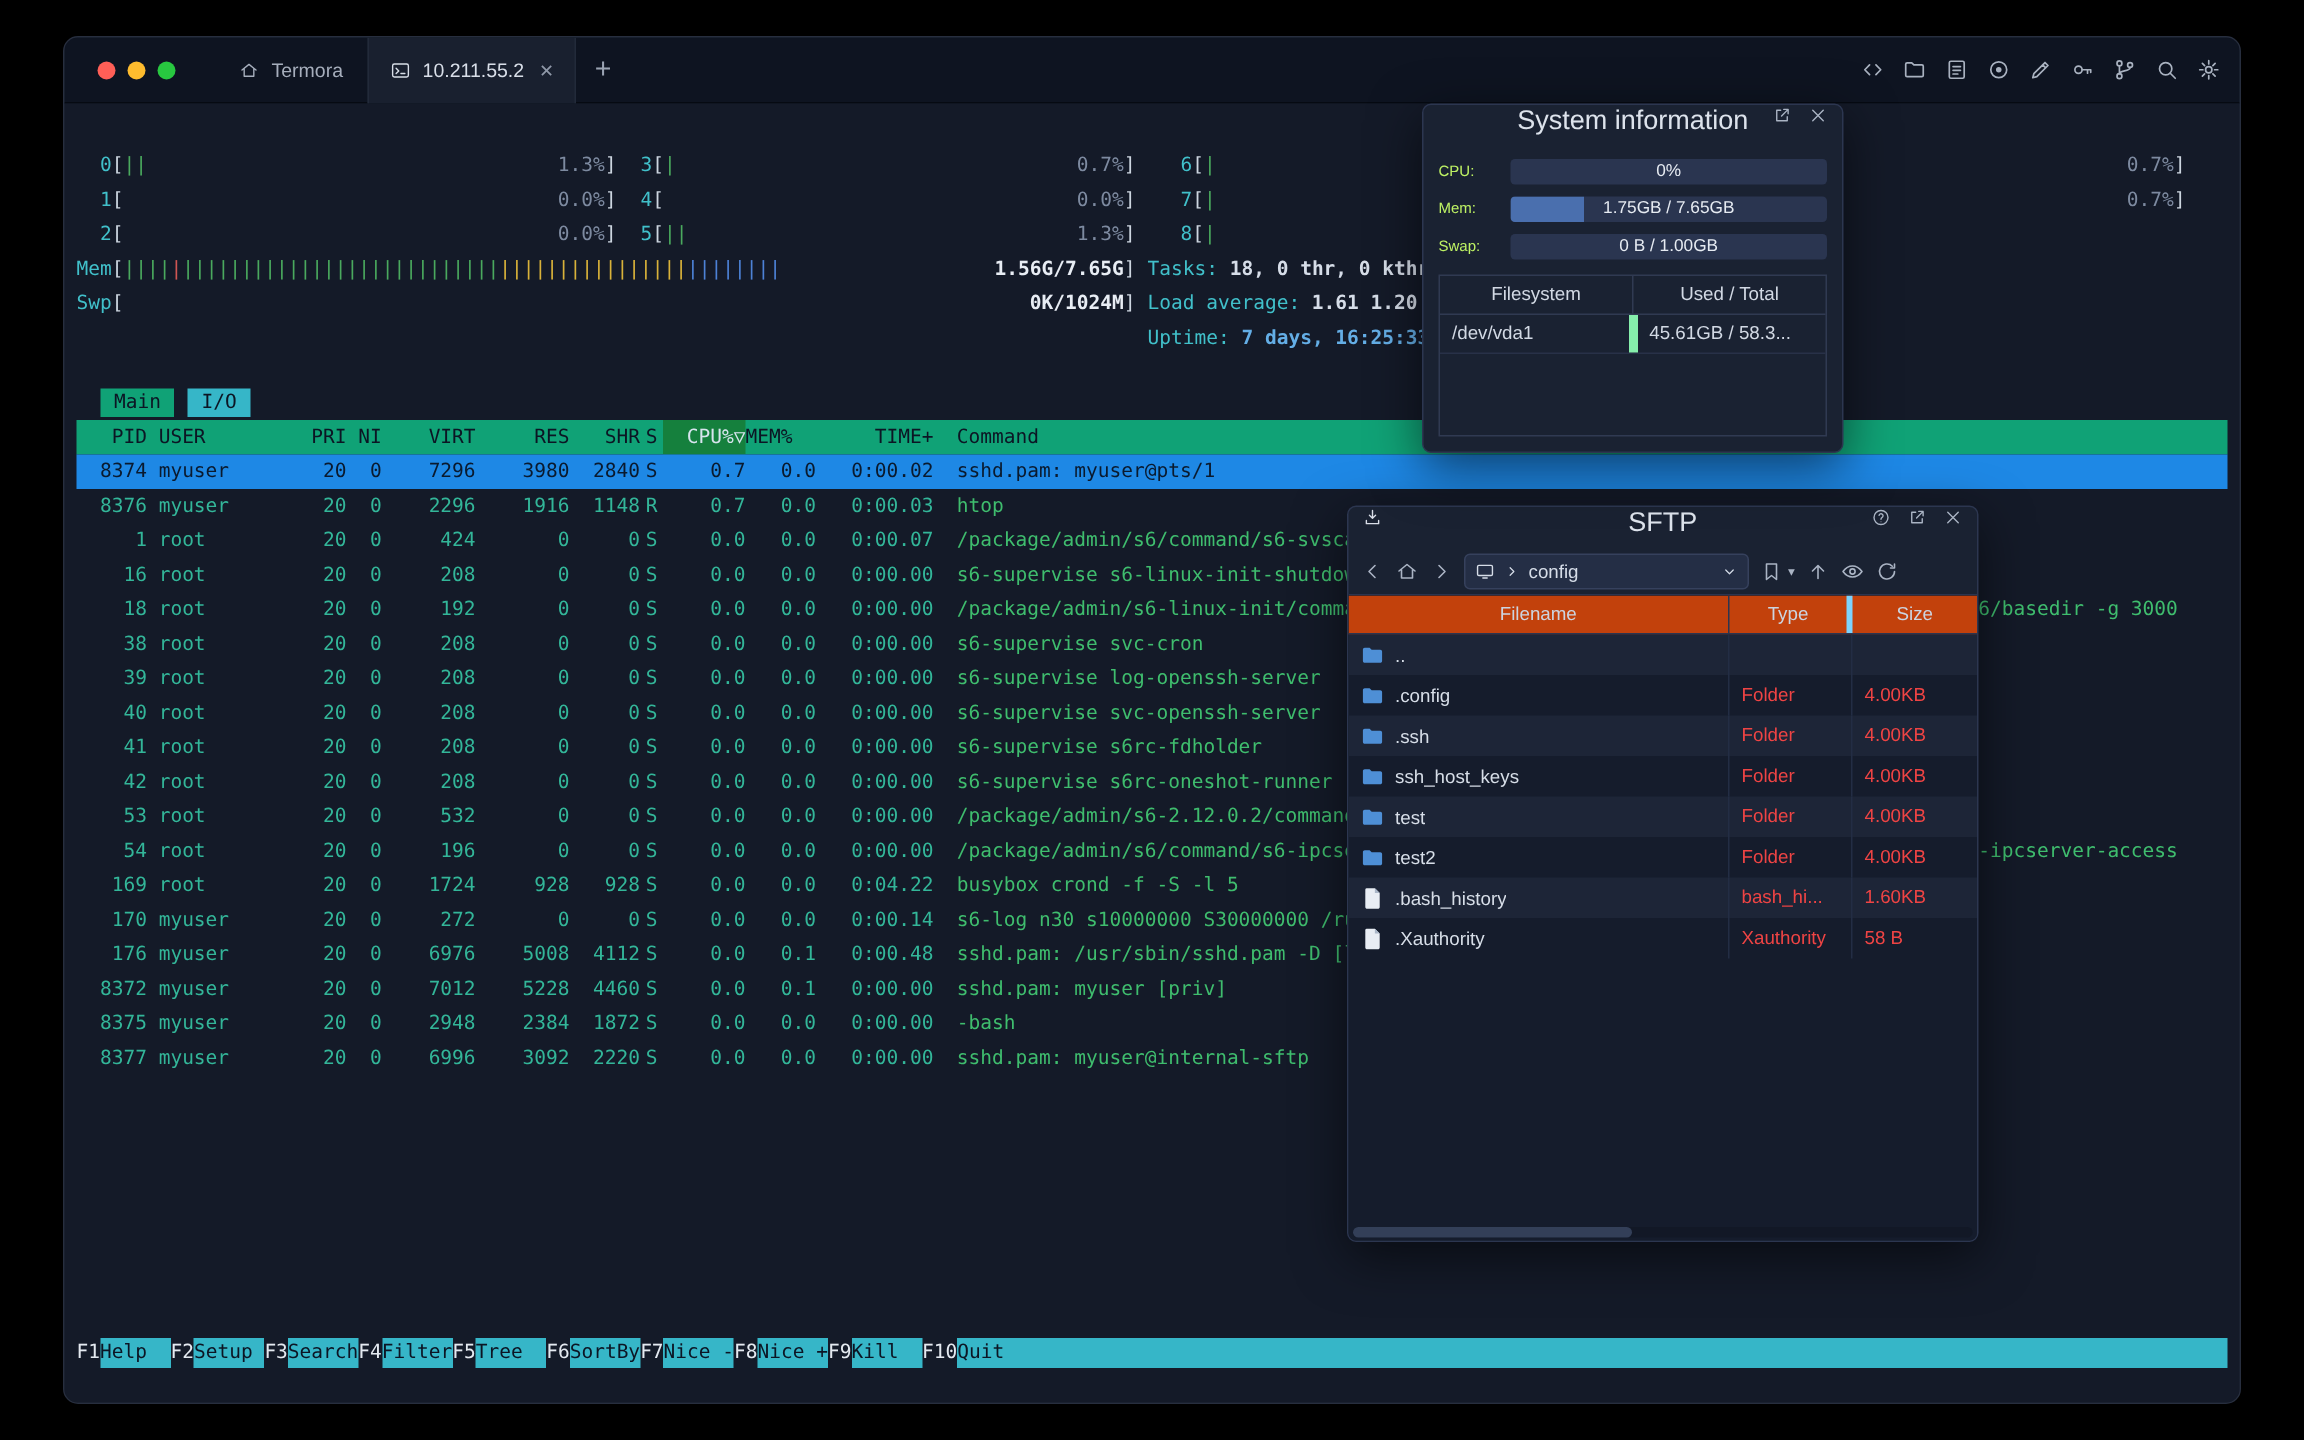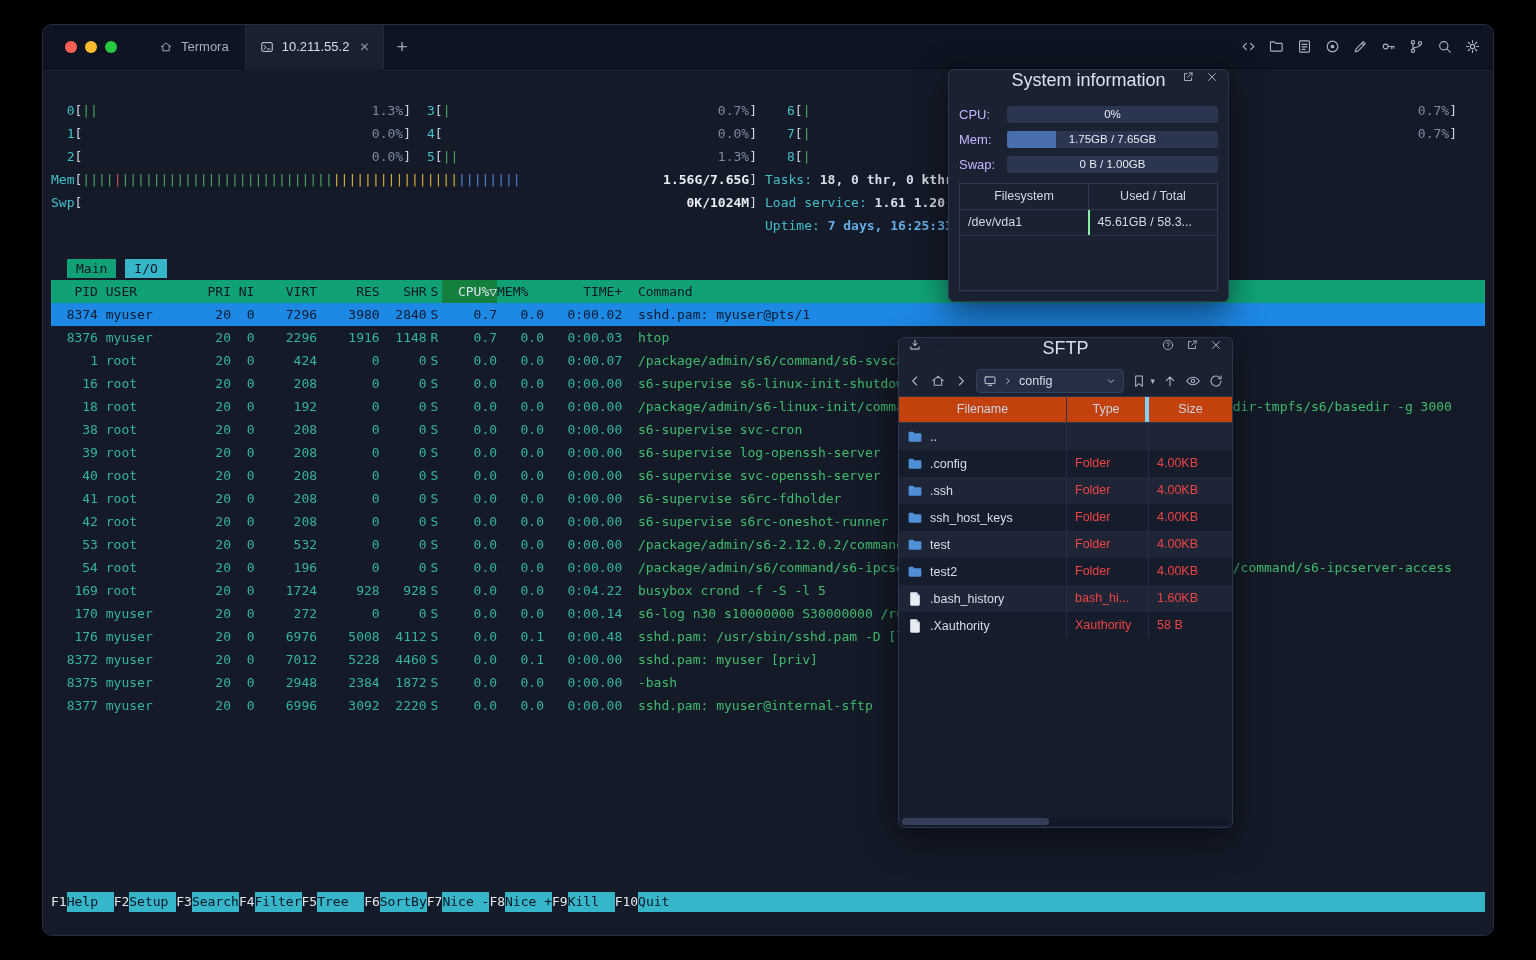--- a/index.html
+++ b/index.html
@@ -66,33 +66,33 @@
   .fl.last{flex:1}
 
   
   .panel{position:absolute;background:#1a2232;border:1px solid #2c3650;border-radius:6px;box-shadow:0 10px 34px rgba(0,0,0,.55);color:#d9dee8}
   .p-title{height:28px;display:flex;align-items:flex-start;padding:0 9px;position:relative;font-size:18px}
   .p-title-text{position:absolute;left:0;right:0;text-align:center;color:#dde3ec}
   .p-actions{margin-left:auto;display:flex;gap:10px;align-items:center;color:#aab4c4;z-index:1}
 
   .sysinfo{left:905px;top:44px;width:281px;height:233px;z-index:6}
   .si-row{display:flex;align-items:center;padding:0 10px;margin-top:8px}
-  .si-label{width:48px;color:#c4b5fd;font-size:13px}
+  .si-label{width:48px;color:#bef264;font-size:10px}
   .si-bar{flex:1;height:17px;background:#2a3550;border-radius:3px;position:relative;overflow:hidden}
   .si-fill{position:absolute;left:0;top:0;bottom:0;background:#4a6fae;width:0}
   .si-bartext{position:absolute;inset:0;text-align:center;line-height:17px;font-size:11.5px;color:#e6ebf2}
   .si-table{margin:10px 10px 0;border:1px solid #303a52;height:108px;font-size:12.5px;color:#d2d9e4}
   .si-thead{display:flex;height:26px;border-bottom:1px solid #303a52}
   .si-thead div{flex:1;text-align:center;line-height:25px}
   .si-thead div:first-child{border-right:1px solid #303a52}
   .si-r{display:flex;height:26px;border-bottom:1px solid #283148}
   .si-r div{flex:1;line-height:25px;padding:0 8px;white-space:nowrap;overflow:hidden}
-  .si-r div:first-child{border-right:2px solid #86efac}
-
-  .sftp{left:855px;top:312px;width:335px;height:491px;z-index:5;display:flex;flex-direction:column}
+  .si-r div:first-child{border-right:6px solid #86efac}
+
+  .sftp{left:855px;top:312px;width:421px;height:491px;z-index:5;display:flex;flex-direction:column}
   .sftp-toolbar{display:flex;align-items:center;gap:7px;padding:0 8px;height:30px;color:#aab4c4}
   .pathbox{display:flex;align-items:center;gap:5px;background:#242e45;border:1px solid #36415d;border-radius:4px;height:24px;padding:0 6px;width:190px;color:#d6dde8;font-size:12.5px}
   .pathbox .grow{flex:1}
   .bm-caret{font-size:9px;color:#aab4c4;margin-left:-4px}
   .sftp-body{flex:1;background:#151c2c;border-top:1px solid #2b3550;position:relative;overflow:hidden;border-radius:0 0 5px 5px}
   .s-head{display:flex;height:26px;background:#c2410c;border-bottom:1px solid #2b3550;color:#ccd4e0;font-size:12.5px}
   .s-head div{line-height:25px;text-align:center;overflow:hidden}
   .col-name{flex:1;border-right:1px solid #2b3550}
   .col-type{width:82px;border-right:4px solid #7dd3fc}
   .col-size{width:83px;border-right:none}
@@ -192,21 +192,21 @@
           </span>
         </div>
     </div>
 
     <div class="terminal">
       <div class="meters" id="meters">
           <div class="mrow"><div class="mcol1"><span class="cap cap3">0</span><span class="brk">[</span><span class="mfill">||</span><span class="msp"></span><span class="mval">1.3%</span><span class="brk">]</span></div><div class="mcol2"><span class="cap">3</span><span class="brk">[</span><span class="mfill">|</span><span class="msp"></span><span class="mval">0.7%</span><span class="brk">]</span></div><div class="mcol3 met"><span class="cap">6</span><span class="brk">[</span><span class="mfill">|</span><span class="msp"></span><span class="mval">0.7%</span><span class="brk">]</span></div></div>
           <div class="mrow"><div class="mcol1"><span class="cap cap3">1</span><span class="brk">[</span><span class="mfill"></span><span class="msp"></span><span class="mval">0.0%</span><span class="brk">]</span></div><div class="mcol2"><span class="cap">4</span><span class="brk">[</span><span class="mfill"></span><span class="msp"></span><span class="mval">0.0%</span><span class="brk">]</span></div><div class="mcol3 met"><span class="cap">7</span><span class="brk">[</span><span class="mfill">|</span><span class="msp"></span><span class="mval">0.7%</span><span class="brk">]</span></div></div>
           <div class="mrow"><div class="mcol1"><span class="cap cap3">2</span><span class="brk">[</span><span class="mfill"></span><span class="msp"></span><span class="mval">0.0%</span><span class="brk">]</span></div><div class="mcol2"><span class="cap">5</span><span class="brk">[</span><span class="mfill">||</span><span class="msp"></span><span class="mval">1.3%</span><span class="brk">]</span></div><div class="mcol3 met"><span class="cap">8</span><span class="brk">[</span><span class="mfill">|</span></div></div>
           <div class="mrow"><div class="mwide"><span class="cap cap3">Mem</span><span class="brk">[</span><span class="mfill"><span style="color: rgb(74, 169, 94);">||||</span><span style="color: rgb(208, 86, 83);">|</span><span style="color: rgb(74, 169, 94);">|||||||||||||||||||||||||||</span><span style="color: rgb(217, 178, 58);">||||||||||||||||</span><span style="color: rgb(77, 130, 214);">||||||||</span></span><span class="msp"></span><span class="mval strong">1.56G/7.65G</span><span class="brk">]</span></div><div class="mcol3"><span class="hlbl">Tasks: </span><span class="hval">18, 0 thr, 0 kthr; 1 running</span></div></div>
-          <div class="mrow"><div class="mwide"><span class="cap cap3">Swp</span><span class="brk">[</span><span class="msp"></span><span class="mval strong">0K/1024M</span><span class="brk">]</span></div><div class="mcol3"><span class="hlbl">Load service: </span><span class="hval">1.61 1.20 0.58</span></div></div>
+          <div class="mrow"><div class="mwide"><span class="cap cap3">Swp</span><span class="brk">[</span><span class="msp"></span><span class="mval strong">0K/1024M</span><span class="brk">]</span></div><div class="mcol3"><span class="hlbl">Load average: </span><span class="hval">1.61 1.20 0.58</span></div></div>
           <div class="mrow"><div class="mwide"></div><div class="mcol3"><span class="hlbl">Uptime: </span><span class="hval up">7 days, 16:25:33</span></div></div>
         </div>
       <div class="htabs">
         <span class="htab main">Main</span>
         <span class="htab io">I/O</span>
       </div>
       <div class="phead" id="phead"><span class="cell al-r">PID</span><span class="cell al-l pad1">USER</span><span class="cell al-r">PRI</span><span class="cell al-r">NI</span><span class="cell al-r">VIRT</span><span class="cell al-r">RES</span><span class="cell al-r">SHR</span><span class="cell al-c">S</span><span class="cell al-r sortcol">CPU%▽</span><span class="cell al-l">MEM%</span><span class="cell al-r">TIME+</span><span class="cell al-l cmdcell">Command</span></div>
       <div id="prows">
           <div class="prow sel"><span class="cell al-r">8374</span><span class="cell al-l pad1">myuser</span><span class="cell al-r">20</span><span class="cell al-r">0</span><span class="cell al-r">7296</span><span class="cell al-r">3980</span><span class="cell al-r">2840</span><span class="cell al-c">S</span><span class="cell al-r">0.7</span><span class="cell al-r">0.0</span><span class="cell al-r">0:00.02</span><span class="cell al-l cmdcell">sshd.pam: myuser@pts/1</span></div>
           <div class="prow"><span class="cell al-r">8376</span><span class="cell al-l pad1">myuser</span><span class="cell al-r">20</span><span class="cell al-r">0</span><span class="cell al-r">2296</span><span class="cell al-r">1916</span><span class="cell al-r">1148</span><span class="cell al-c">R</span><span class="cell al-r">0.7</span><span class="cell al-r">0.0</span><span class="cell al-r">0:00.03</span><span class="cell al-l cmdcell">htop</span></div>

